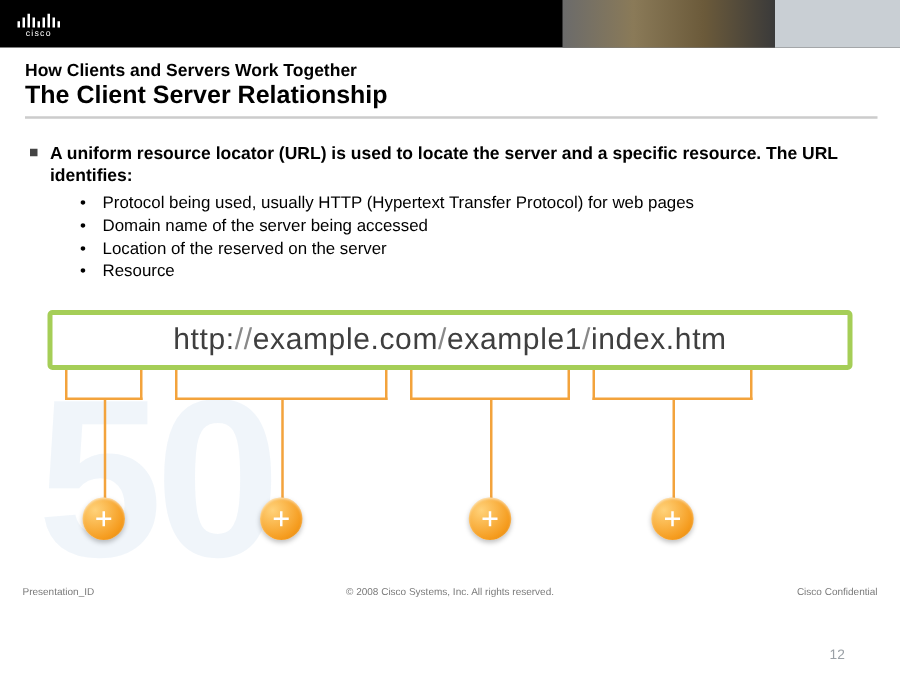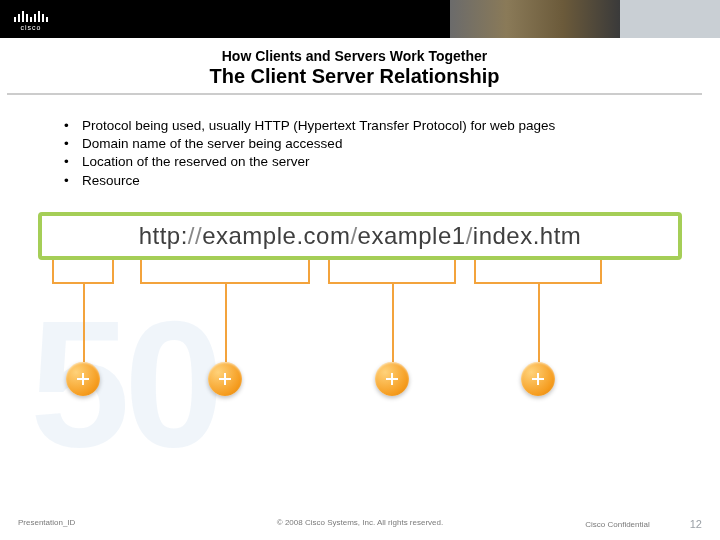--- a/index.html
+++ b/index.html
@@ -33,21 +33,21 @@
     width: 2px; background: #fff; display: inline-block;
   }
   .top-right-img {
     position: absolute; right: 100px; top: 0; height: 38px; width: 170px;
     background: linear-gradient(90deg,#6b6b6b,#8a7a58,#6b5a3a,#3a3a3a);
   }
   .top-gray {
     position: absolute; right: 0; top: 0; height: 38px; width: 100px;
     background: #c9cfd4;
   }
-  .content { padding: 6px 18px 0 7px; text-align: center; }
+  .content { padding: 6px 18px 0 20px; }
   .pretitle {
     font-size: 14px; font-weight: bold; color: #000;
     margin-top: 4px;
   }
   .title {
     font-size: 20px; font-weight: bold; color: #000;
     line-height: 1.05; margin-top: 2px;
   }
   .hr { border: none; border-top: 2px solid #ccc; margin-top: 6px; }
   .body { padding: 18px 24px 0 24px; font-size: 14px; }
@@ -134,21 +134,21 @@
   }
 
   .footer {
     position: absolute; bottom: 10px; left: 0; right: 0;
     display: flex; justify-content: space-between;
     font-size: 8px; color: #7a7a7a;
     padding: 0 18px;
     gap: 13px;
   }
   .footer .mid { position: absolute; left: 50%; transform: translateX(-50%); }
-  .footer .right { display: flex; gap: 40px; align-items: center; }
+  .footer .right { display: flex; gap: 40px; align-items: center; flex-direction: column; }
   .pagenum { font-size: 11px; color: #9aa0a6; }
 </style>
 </head>
 <body>
 
 <div class="topbar">
   <div class="cisco-logo">
     <div class="cisco-bars">
       <span style="height:5px"></span>
         <span style="height:8px"></span>
@@ -166,20 +166,24 @@
   <div class="top-gray"></div>
 </div>
 
 <div class="content">
   <div class="pretitle">How Clients and Servers Work Together</div>
   <div class="title">The Client Server Relationship</div>
   <hr class="hr">
 </div>
 
 <div class="body">
+  <div class="main-bullet">
+    <div class="sq"></div>
+    <div class="main-bullet-text">A uniform resource locator (URL) is used to locate the server and a specific resource. The URL identifies:</div>
+  </div>
   <ul class="sub-list">
     <li>Protocol being used, usually HTTP (Hypertext Transfer Protocol) for web pages</li>
     <li>Domain name of the server being accessed</li>
     <li>Location of the reserved on the server</li>
     <li>Resource</li>
   </ul>
 </div>
 
 <div class="watermark">50</div>
 

